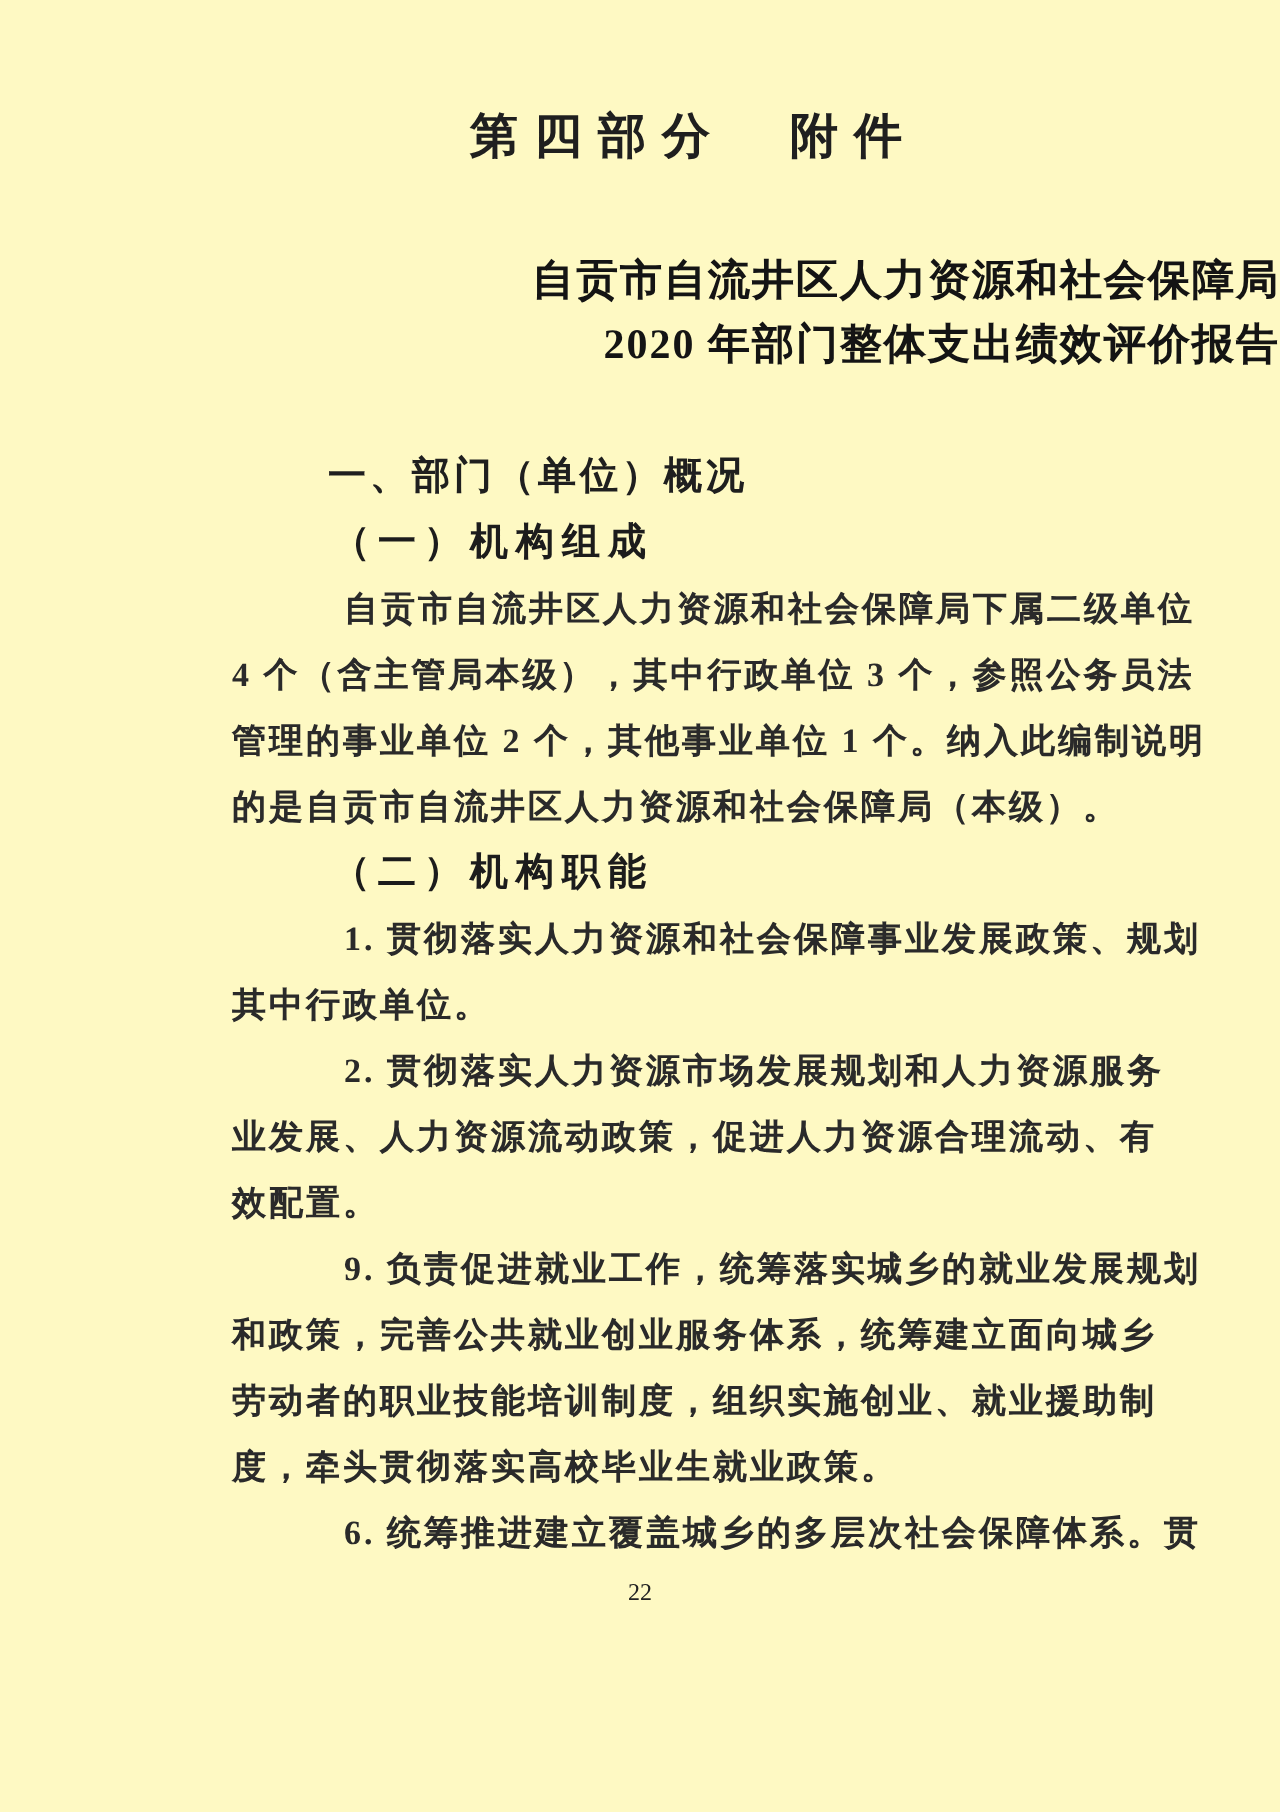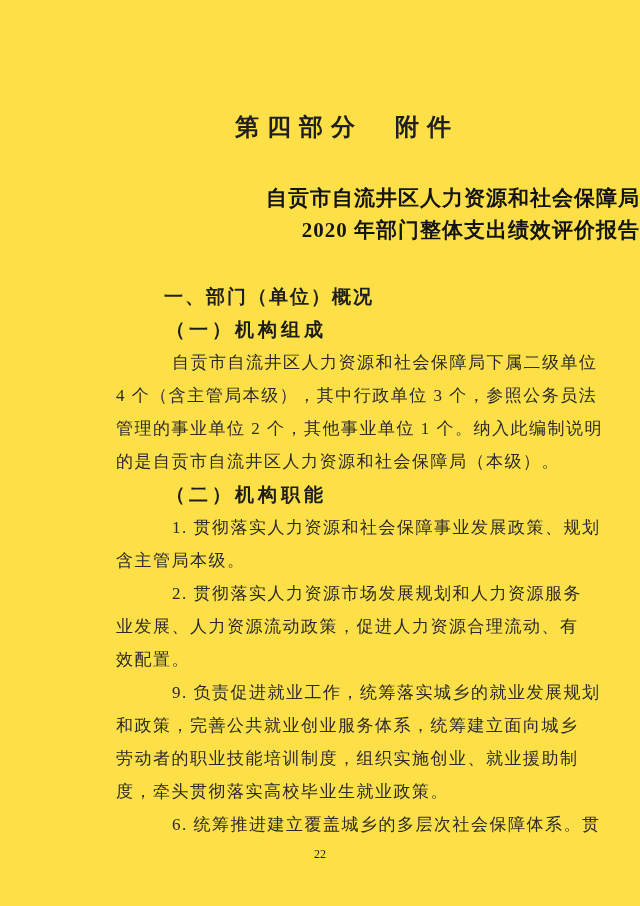--- a/index.html
+++ b/index.html
@@ -1,23 +1,23 @@
 <!DOCTYPE html>
 <html><head>
 <meta charset="utf-8">
 <style>
   html, body { margin: 0; padding: 0; background: #ffffff; }
   .page {
     position: relative;
     width: 640px;
     height: 906px;
     margin: 0 auto;
-    background: #fde047;
+    background: #fef9c3;
     box-sizing: border-box;
-    padding-top: 112px;
+    padding-top: 54px;
     overflow: hidden;
     font-family: "Liberation Serif", serif;
   }
   .part-heading {
     height: 30px;
     line-height: 30px;
     text-align: center;
     padding-left: 54px;
     font-family: "Liberation Sans", sans-serif;
     font-weight: 600;
@@ -63,20 +63,21 @@
     font-size: 19px;
     letter-spacing: 4px;
     color: #1c1c1c;
     padding-left: 50px;
   }
   .para-line {
     font-family: "Liberation Serif", serif;
     font-size: 17px;
     letter-spacing: 1.5px;
     color: #2a2a2a;
+    font-weight: bold;
   }
   .para-line.indent {
     padding-left: 56px;
   }
   .page-number {
     margin-top: 6px;
     height: 14px;
     line-height: 14px;
     text-align: center;
     font-family: Liberation Serif, serif;
@@ -98,21 +99,21 @@
 
   <div class="content" id="content">
       <div class="row section-heading">一、部门（单位）概况</div>
       <div class="row sub-heading">（一）机构组成</div>
       <div class="row para-line indent">自贡市自流井区人力资源和社会保障局下属二级单位</div>
       <div class="row para-line">4 个（含主管局本级），其中行政单位 3 个，参照公务员法</div>
       <div class="row para-line">管理的事业单位 2 个，其他事业单位 1 个。纳入此编制说明</div>
       <div class="row para-line">的是自贡市自流井区人力资源和社会保障局（本级）。</div>
       <div class="row sub-heading">（二）机构职能</div>
       <div class="row para-line indent">1. 贯彻落实人力资源和社会保障事业发展政策、规划</div>
-      <div class="row para-line">含主管局本级。</div>
+      <div class="row para-line">其中行政单位。</div>
       <div class="row para-line indent">2. 贯彻落实人力资源市场发展规划和人力资源服务</div>
       <div class="row para-line">业发展、人力资源流动政策，促进人力资源合理流动、有</div>
       <div class="row para-line">效配置。</div>
       <div class="row para-line indent">9. 负责促进就业工作，统筹落实城乡的就业发展规划</div>
       <div class="row para-line">和政策，完善公共就业创业服务体系，统筹建立面向城乡</div>
       <div class="row para-line">劳动者的职业技能培训制度，组织实施创业、就业援助制</div>
       <div class="row para-line">度，牵头贯彻落实高校毕业生就业政策。</div>
       <div class="row para-line indent">6. 统筹推进建立覆盖城乡的多层次社会保障体系。贯</div>
     </div>
 

